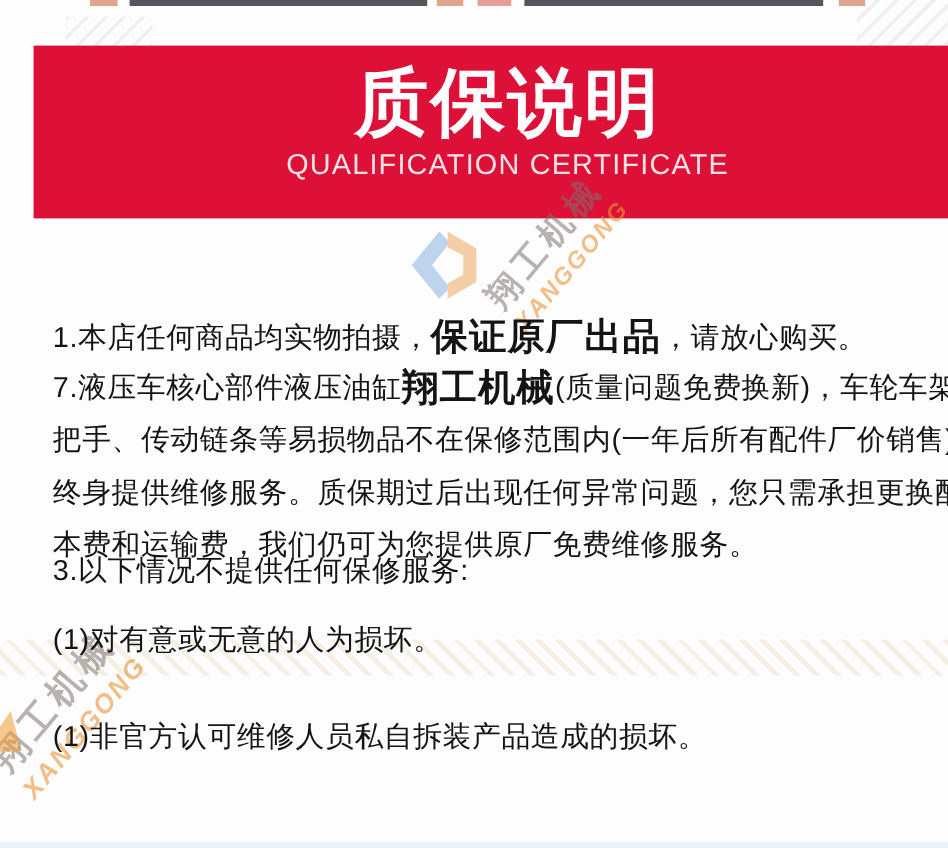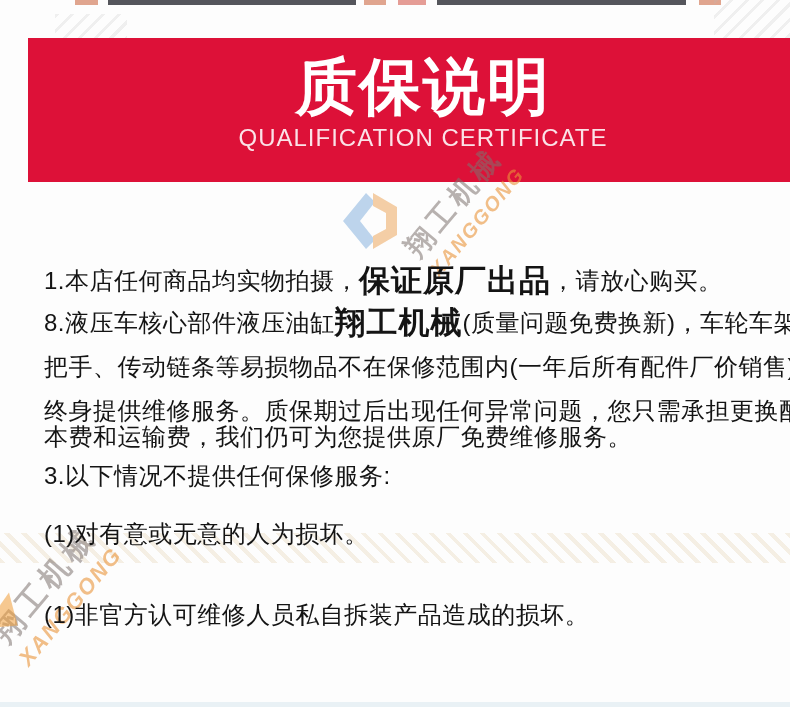--- a/index.html
+++ b/index.html
@@ -122,21 +122,21 @@
   .line .em {
     font-size: 31px;
     font-weight: bold;
     vertical-align: -2px;
     letter-spacing: 1px;
   }
   .l1  { top: 264px; }
   .l2  { top: 306px; }
   .l3  { top: 350px; }
   .l4  { top: 394px; }
-  .l5  { top: 420px; }
+  .l5  { top: 438px; }
   .l6  { top: 459px; }
   .l7  { top: 517px; }
   .l8  { top: 558px; }
   .l9  { top: 598px; }
   .l10 { top: 638px; }
 
   
   .bottom-strip {
     position: absolute;
     left: 0; bottom: 0;
@@ -180,21 +180,21 @@
   <div class="wm-text wm-left-text">
     <span class="cn">翔工机械</span>
     <span class="en">XANGGONG</span>
   </div>
   <div class="wm-corner-tri"></div>
 
   <div class="line l1">
     <span>1.本店任何商品均实物拍摄，</span><span class="em">保证原厂出品</span><span>，请放心购买。</span>
   </div>
   <div class="line l2">
-    <span>8.液压车核心部件液压油缸</span><span class="em">翔工机械</span><span>(质量问题免费换新)，车轮车架、货架、</span>
+    <span>7.液压车核心部件液压油缸</span><span class="em">翔工机械</span><span>(质量问题免费换新)，车轮车架、货架、</span>
   </div>
   <div class="line l3">
     <span>把手、传动链条等易损物品不在保修范围内(一年后所有配件厂价销售)，整车</span>
   </div>
   <div class="line l4">
     <span>终身提供维修服务。质保期过后出现任何异常问题，您只需承担更换配件的成</span>
   </div>
   <div class="line l5">
     <span>本费和运输费，我们仍可为您提供原厂免费维修服务。</span>
   </div>

